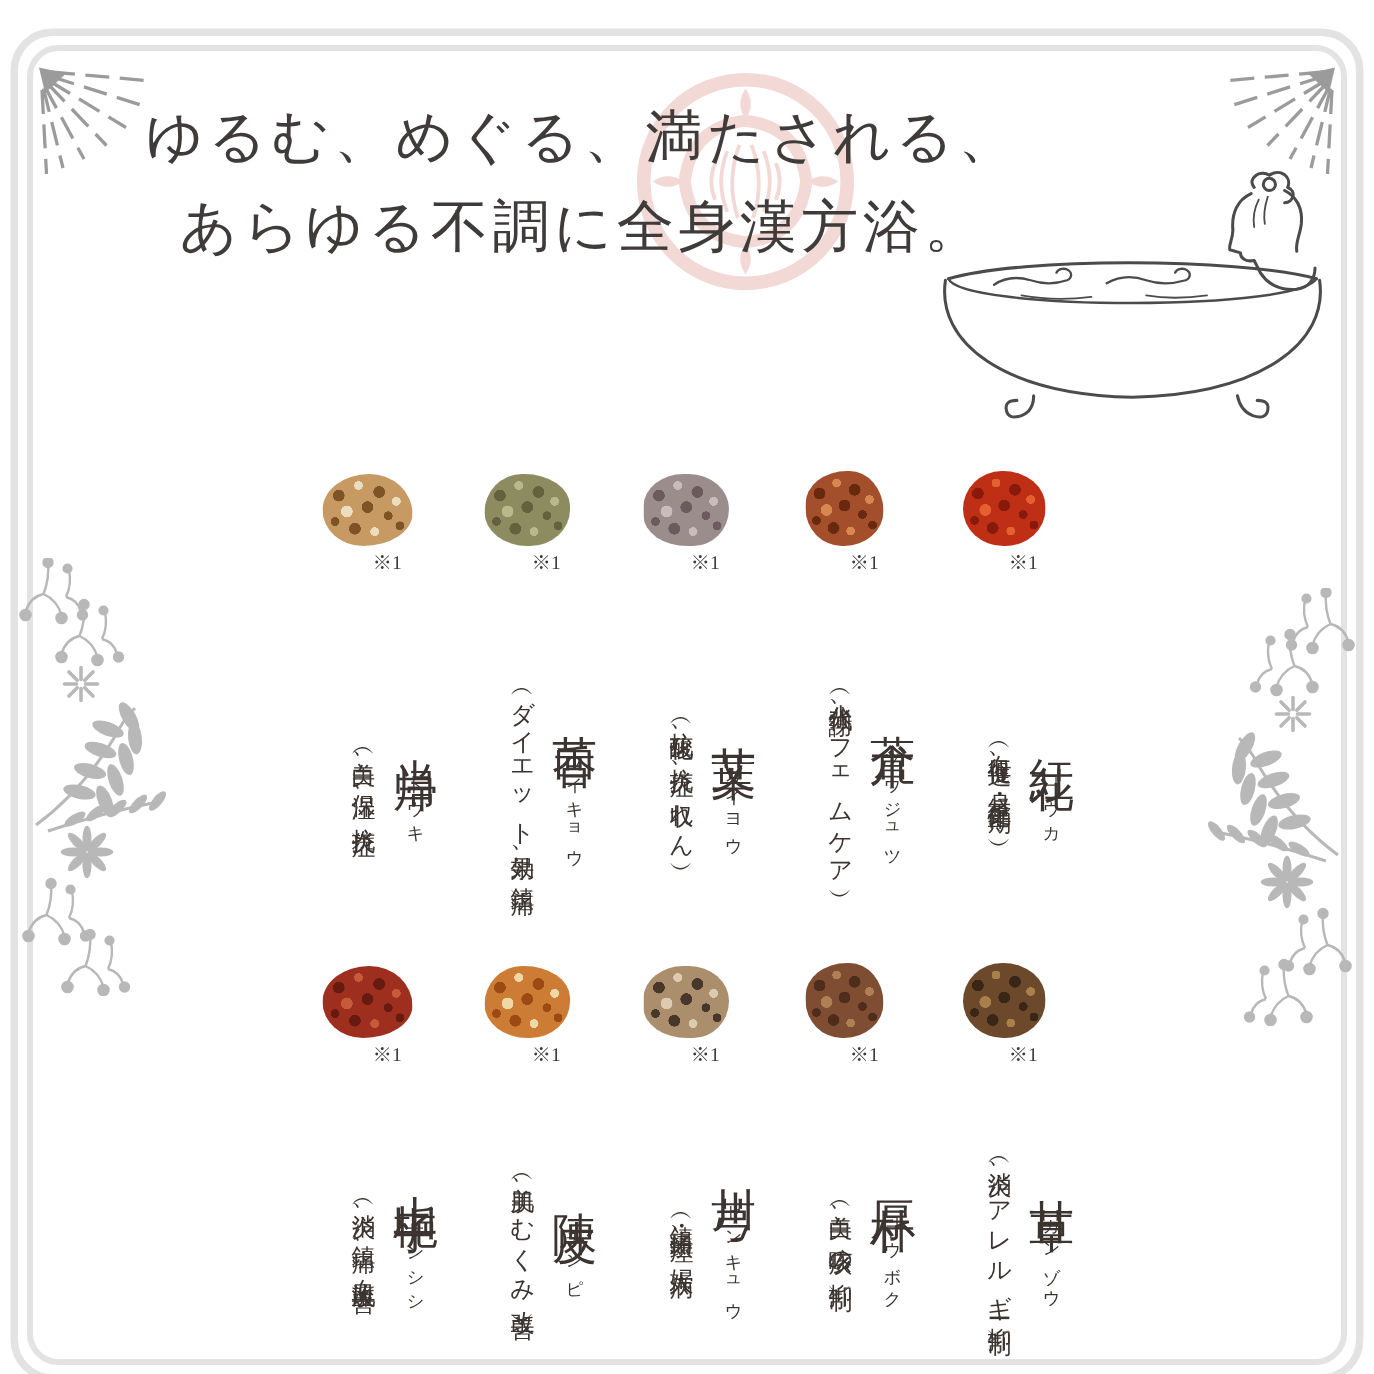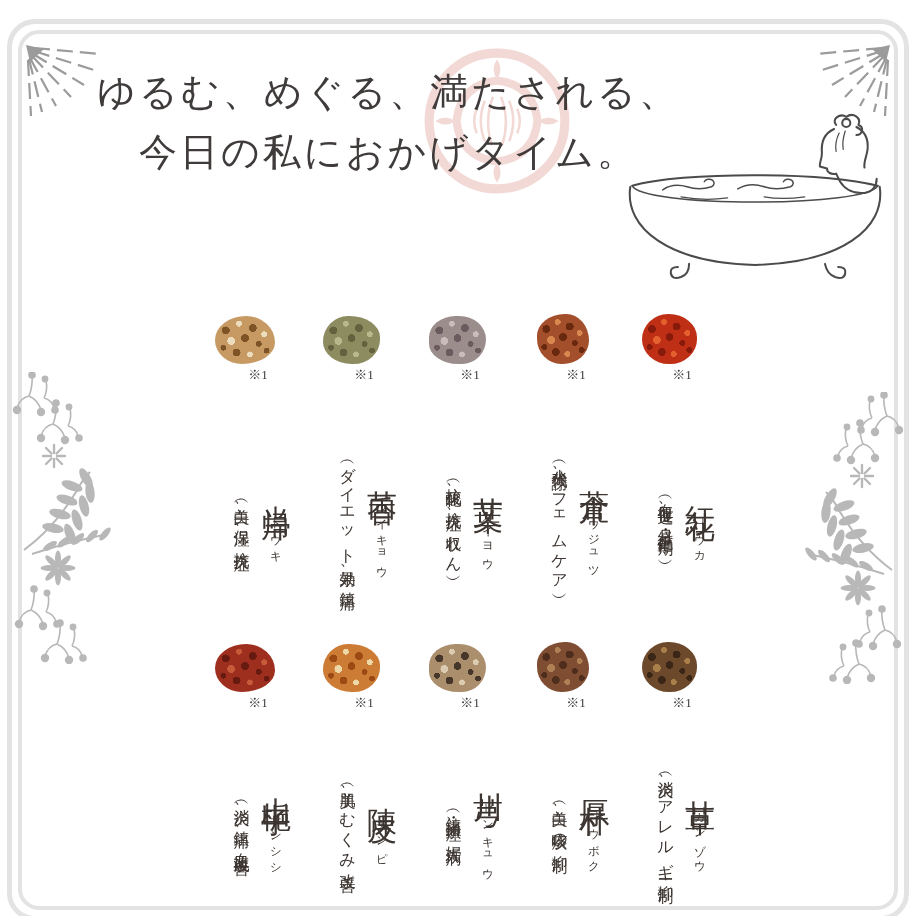--- a/index.html
+++ b/index.html
@@ -129,21 +129,21 @@
         <path d="M82,54 q9,24 1,48"></path>
           <path d="M90,58 q8,20 0,40"></path>
         <path d="M58,66 q-5,12 0,24"></path>
           <path d="M98,66 q5,12 0,24"></path>
       </g>
     </svg>
   </div>
 
   <div class="title">
     <div>ゆるむ、めぐる、満たされる、</div>
-    <div>今日の私におかげタイム。</div>
+    <div>あらゆる不調に全身漢方浴。</div>
   </div>
 
   <div class="bath">
     <svg viewBox="0 0 286 180" width="290" height="184" fill="none" stroke="currentColor" stroke-width="2" stroke-linecap="round" stroke-linejoin="round">
       <path d="M223,16 c-5,-6 4,-12 10,-8 c7,-5 15,1 12,8 c6,2 4,10 -2,10"></path>
       <circle cx="233" cy="14" r="4"></circle>
       <path d="M221,20 c-9,4 -13,13 -12,24 c0,6 -3,10 -2,13 l7,2 c0,4 4,6 9,5 l4,8 c5,8 14,12 24,11 c8,-1 12,-7 12,-14"></path>
       <path d="M243,18 c8,4 12,12 11,22 c-1,8 -4,12 -3,18"></path>
       <path d="M226,24 c-3,6 -4,12 -3,18 M232,22 c-2,6 -3,12 -2,18" stroke-width="1.2"></path>
       <path d="M22,76 C70,62 210,62 264,76"></path>

